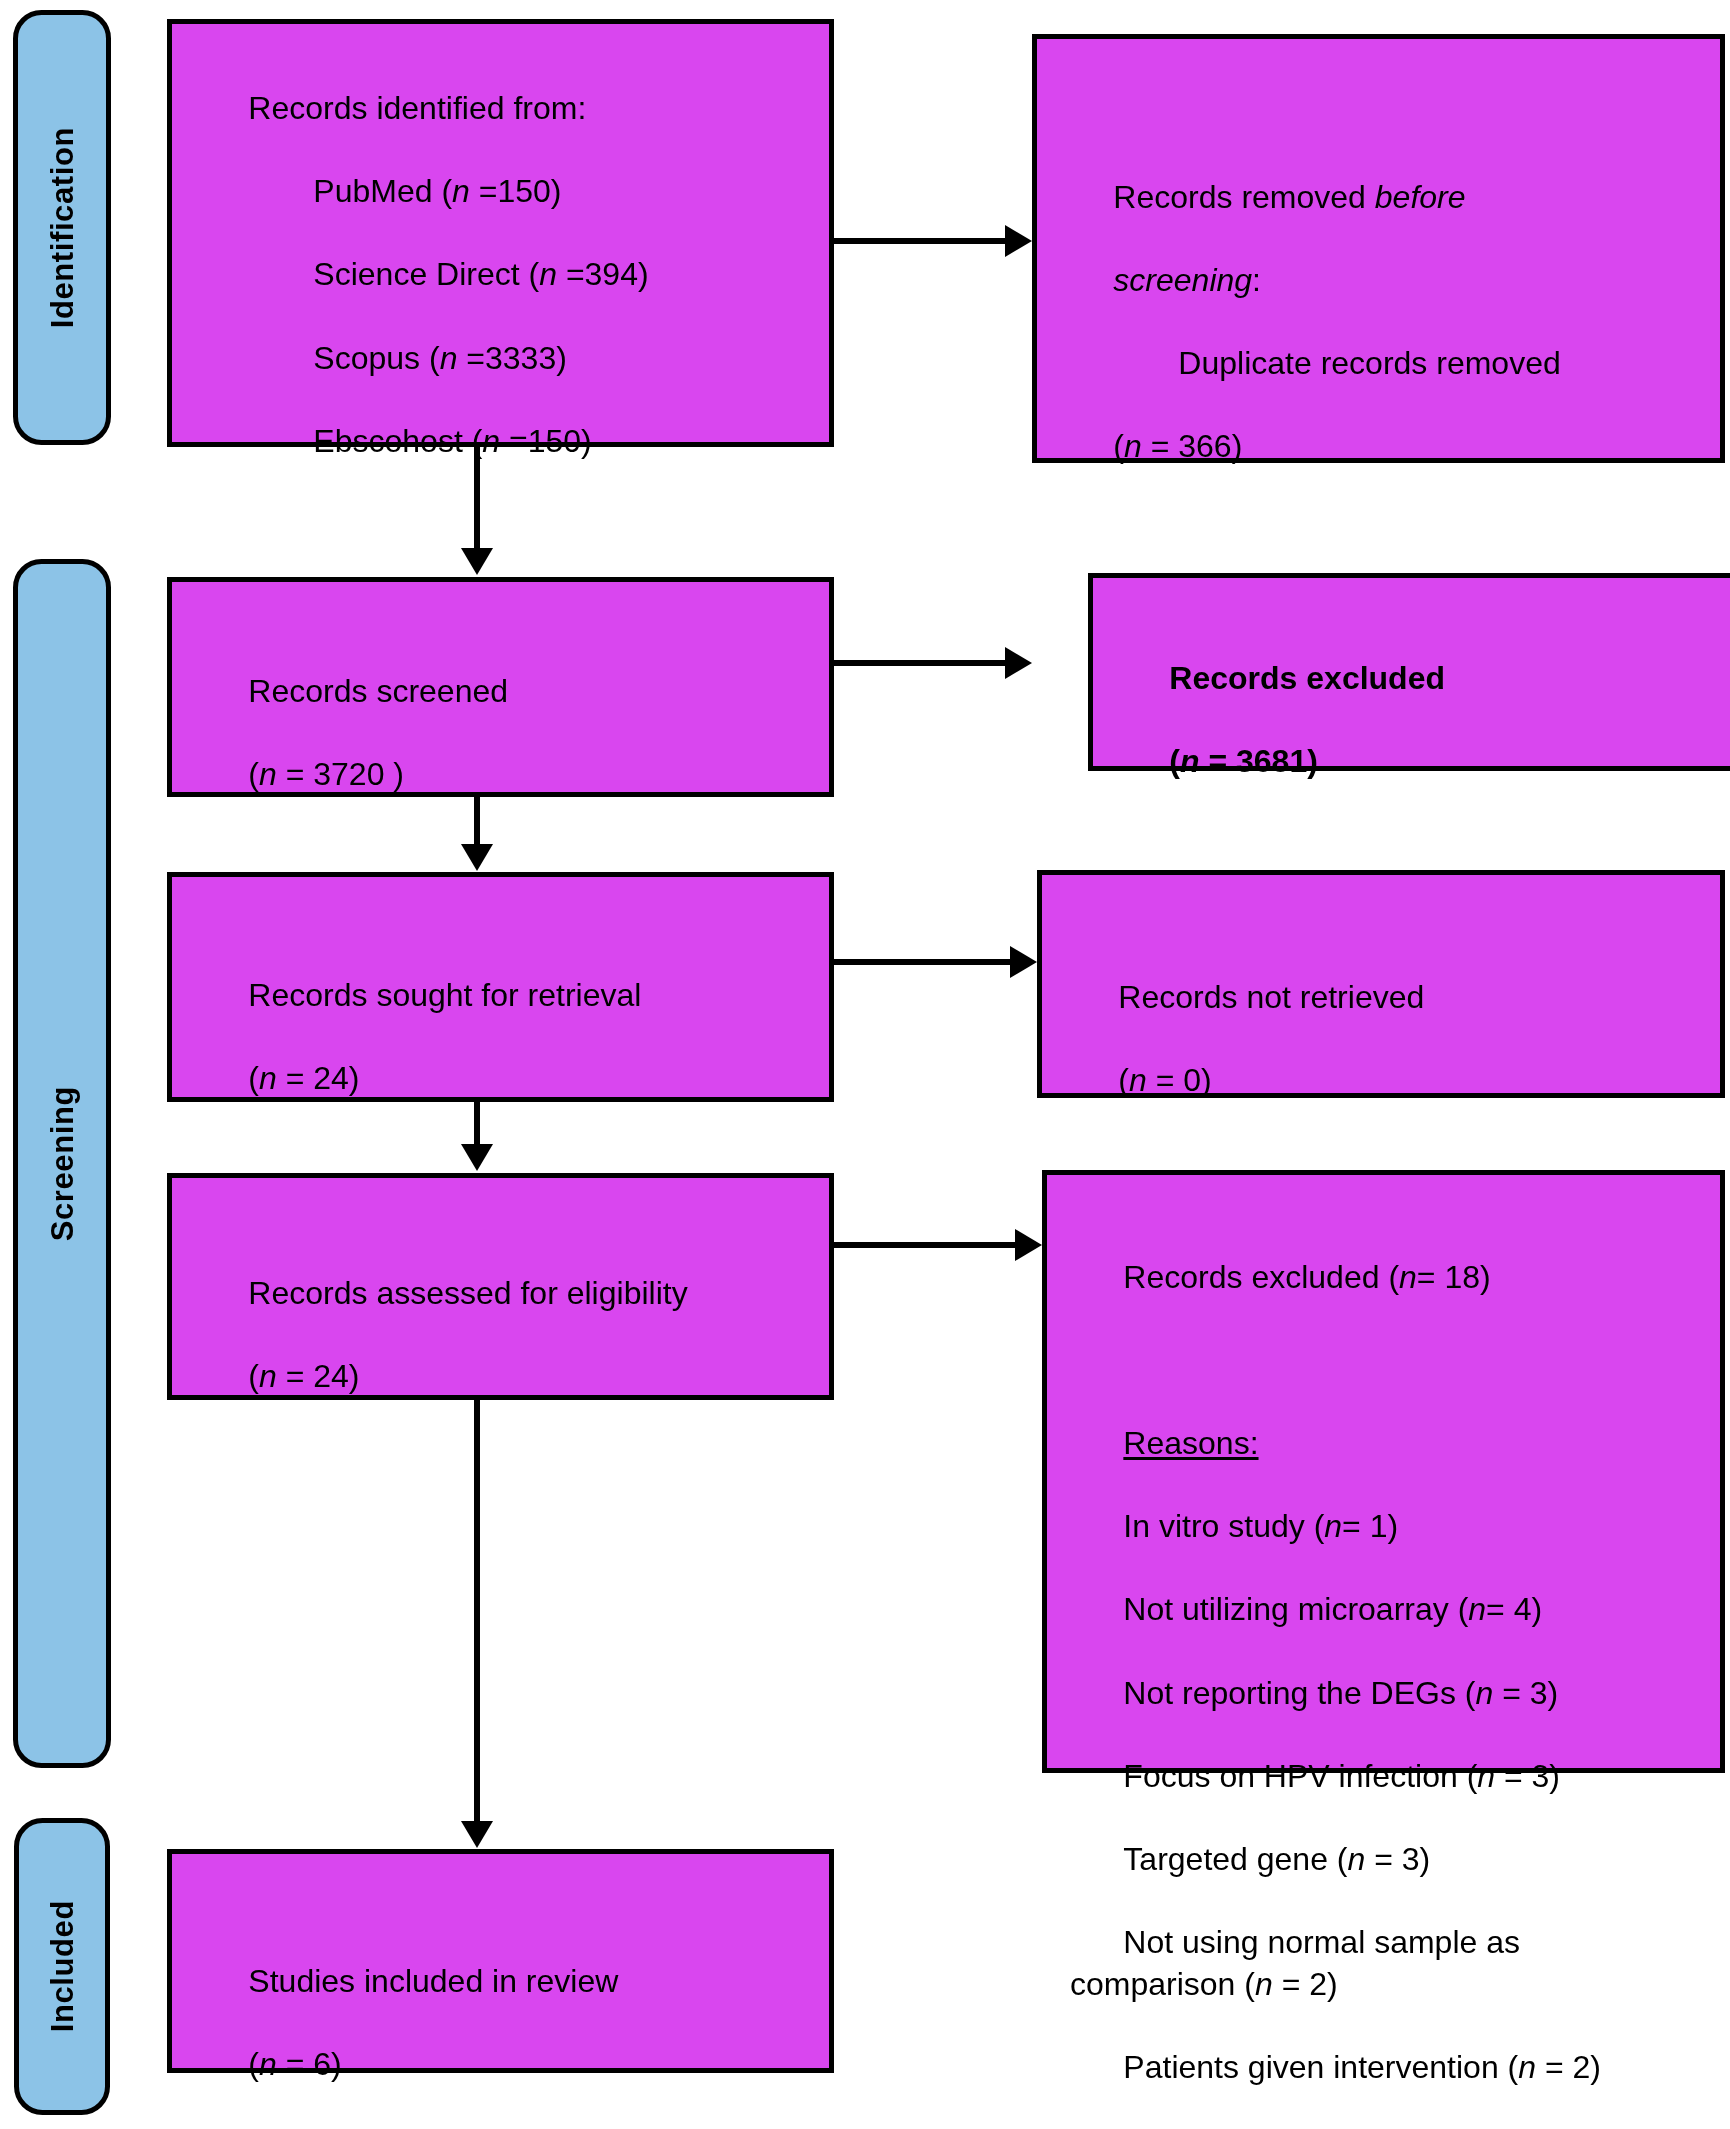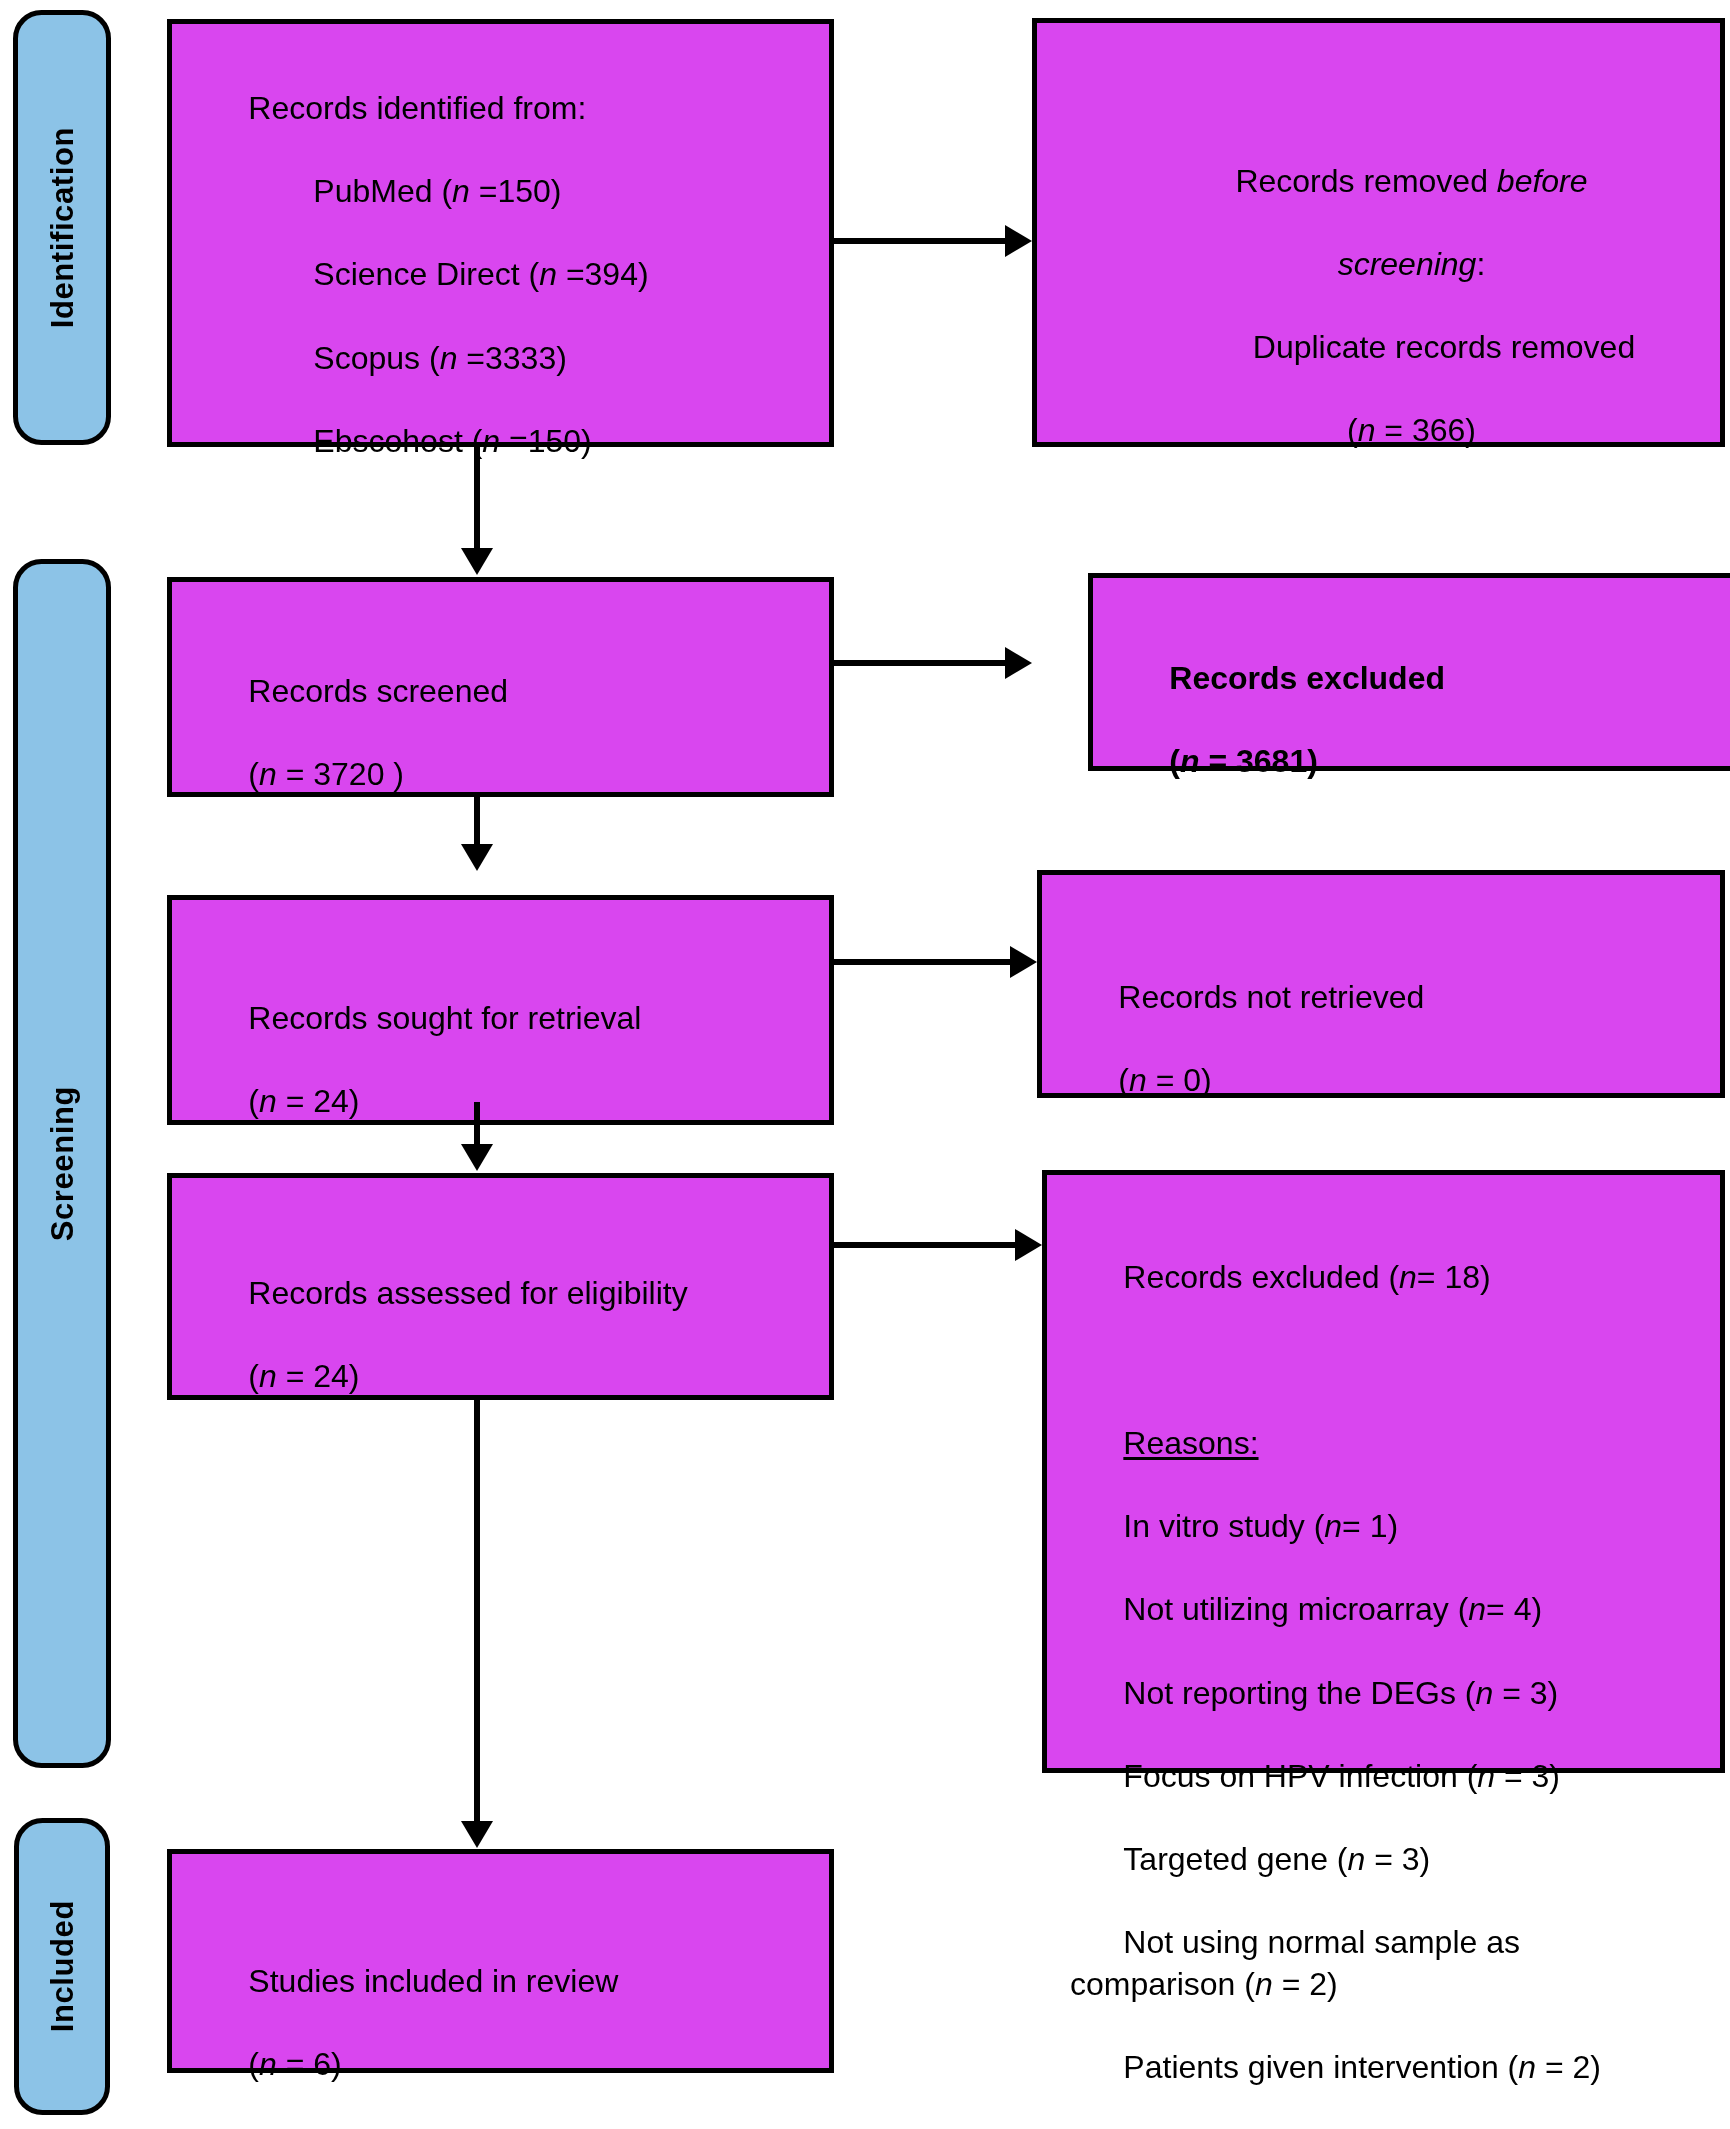--- a/index.html
+++ b/index.html
@@ -106,21 +106,21 @@
       <span>Records identified from:</span><br>
       <span class="indent"></span><span>PubMed (<i>n</i> =<span>150</span>)</span><br>
       <span class="indent"></span><span>Science Direct (<i>n</i> =<span>394</span>)</span><br>
       <span class="indent"></span><span>Scopus (<i>n</i> =<span>3333</span>)</span><br>
       <span class="indent"></span><span>Ebscohost (<i>n</i> =<span>150</span>)</span><br>
       <br>
       <span class="indent"></span><span>Total Records (<i>n</i> = <span>4027</span>)</span>
     </div>
   </div>
 
-  <div class="flow-box" style="left:1032px; top:18px; width:693px; height:429px;text-align:center;">
+  <div class="flow-box" style="left:1032px; top:34px; width:693px; height:429px;">
     <div class="box-text" style="top:96px;">
       <span><span>Records removed </span><i>before</i></span><br>
       <span><i>screening</i><span>:</span></span><br>
       <span class="indent"></span><span>Duplicate records removed</span><br>
       <span>(<i>n</i> = <span>366</span>)</span>
     </div>
   </div>
 
   <div class="h-line" style="left:833px; top:238px; width:175px;"></div>
   <div class="arrow-right" style="left:1005px; top:225px;"></div>
@@ -141,21 +141,21 @@
       <span>(<i>n</i> = <span>3681</span>)</span>
     </div>
   </div>
 
   <div class="h-line" style="left:833px; top:660px; width:175px;"></div>
   <div class="arrow-right" style="left:1005px; top:647px;"></div>
 
   <div class="v-line" style="left:474px; top:797px; width:5.8px; height:51px;"></div>
   <div class="arrow-down" style="left:461px; top:844px;"></div>
 
-  <div class="flow-box" style="left:167px; top:872px; width:667px; height:230px;margin-top:23px;">
+  <div class="flow-box" style="left:167px; top:872px; width:667px; height:230px;">
     <div class="box-text" style="top:56px;">
       <span>Records sought for retrieval</span><br>
       <span>(<i>n</i> = <span>24</span>)</span>
     </div>
   </div>
 
   <div class="flow-box" style="left:1037px; top:870px; width:688px; height:228px;">
     <div class="box-text" style="top:60px;">
       <span>Records not retrieved</span><br>
       <span>(<i>n</i> = <span>0</span>)</span>

